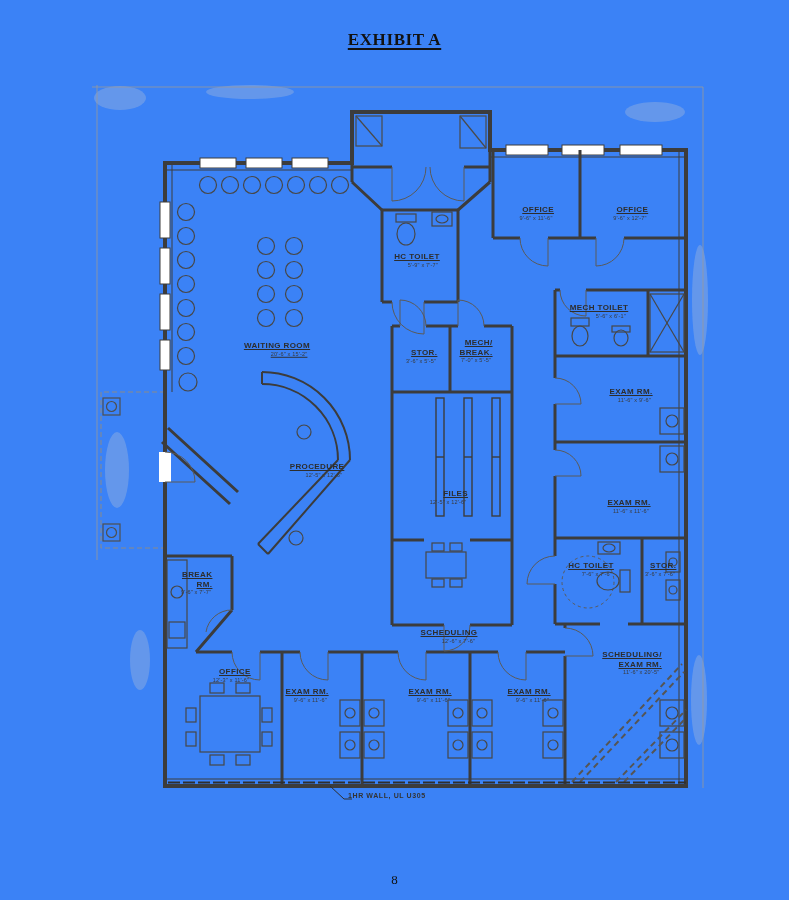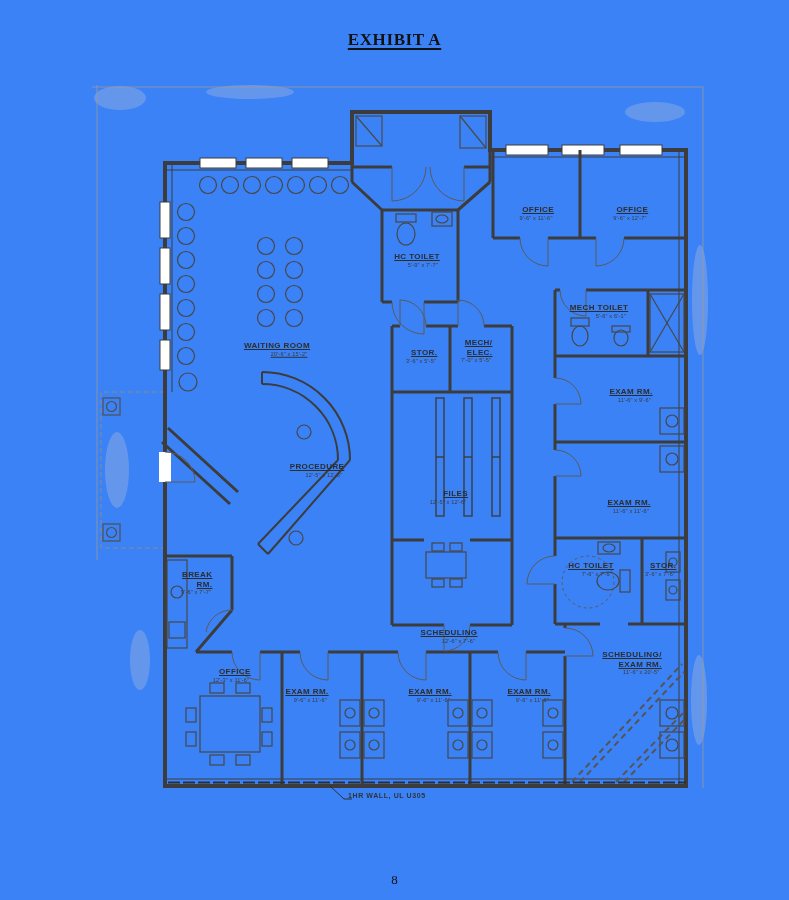--- a/index.html
+++ b/index.html
@@ -293,21 +293,21 @@
       <div class="room-label" style="left: 599px; top: 303px;">
         <div class="room-name">MECH TOILET</div>
         <div class="room-dims">5'-6" x 6'-1"</div>
       </div>
       <div class="room-label" style="left: 421px; top: 348px;">
         <div class="room-name">STOR.</div>
         <div class="room-dims">3'-6" x 5'-5"</div>
       </div>
       <div class="room-label" style="left: 476px; top: 338px;">
         <div class="room-name">MECH/</div>
-        <div class="room-name">ELEC.</div>
+        <div class="room-name">BREAK.</div>
         <div class="room-dims">7'-0" x 5'-5"</div>
       </div>
       <div class="room-label" style="left: 631px; top: 387px;">
         <div class="room-name">EXAM RM.</div>
         <div class="room-dims">11'-6" x 9'-6"</div>
       </div>
       <div class="room-label" style="left: 629px; top: 498px;">
         <div class="room-name">EXAM RM.</div>
         <div class="room-dims">11'-6" x 11'-6"</div>
       </div>

